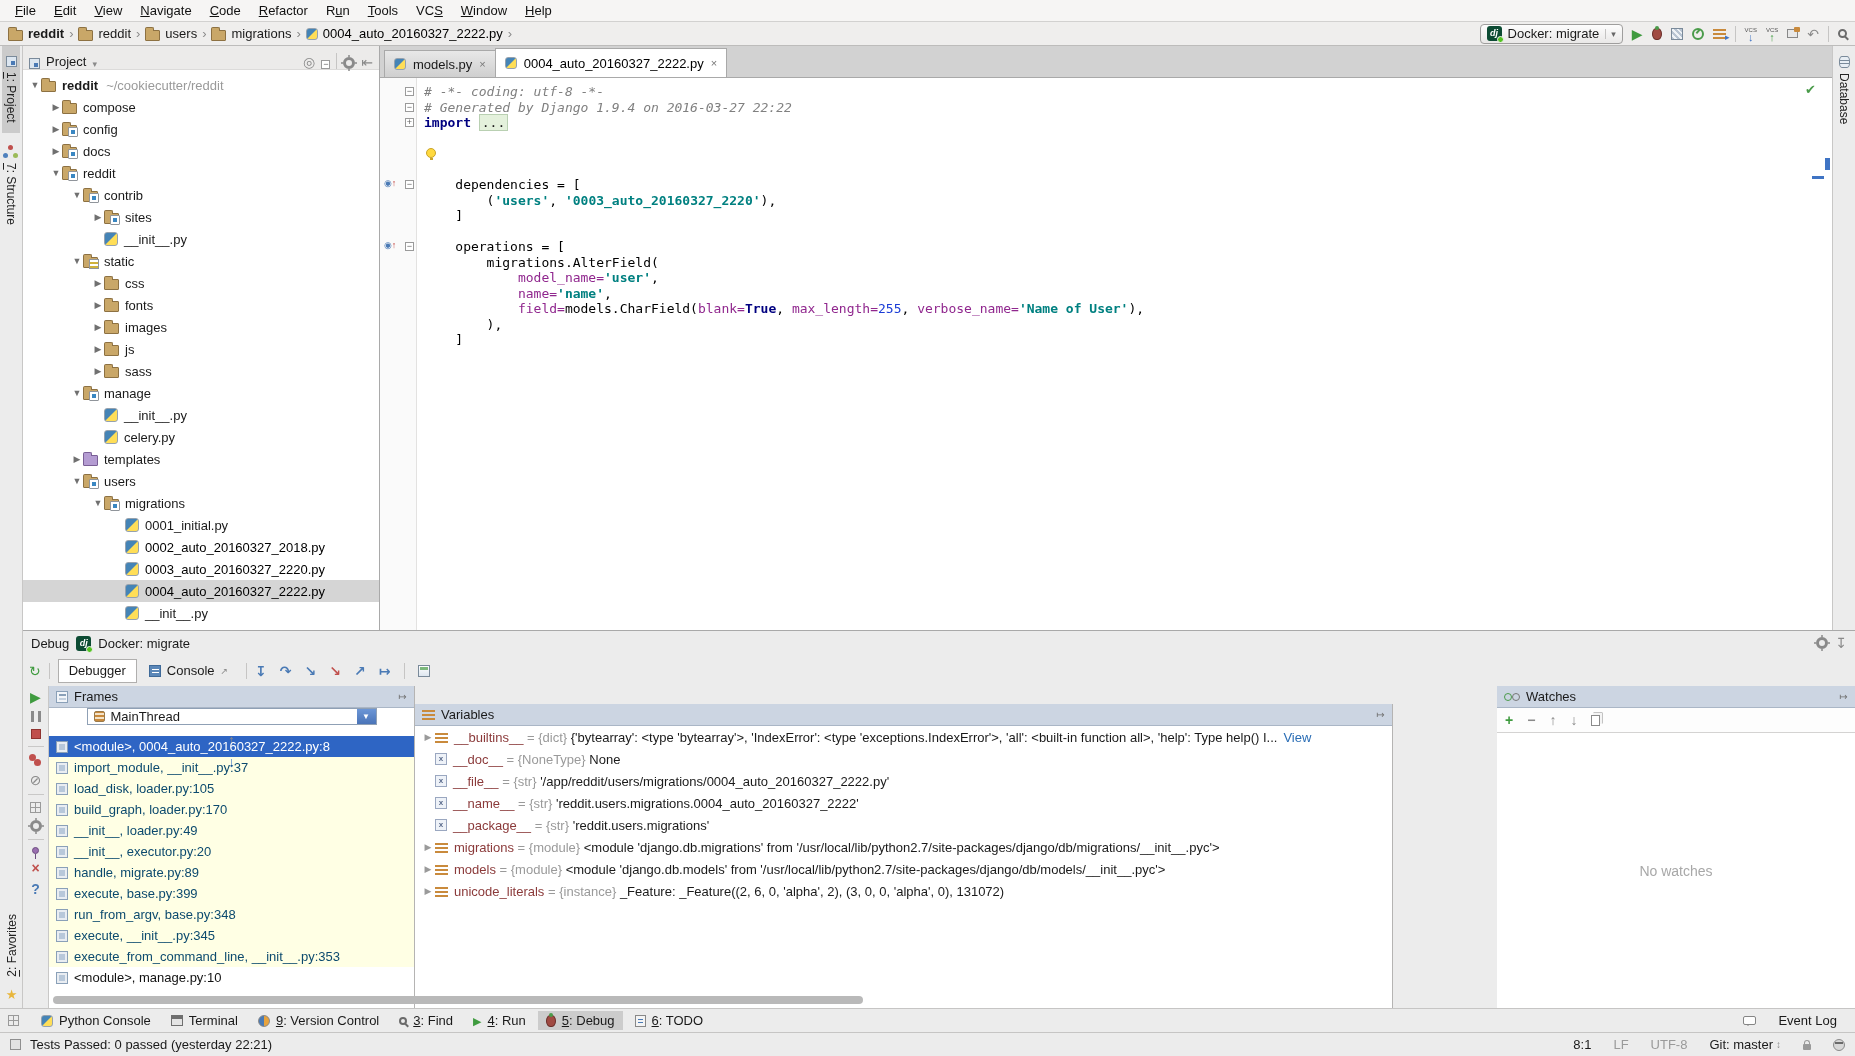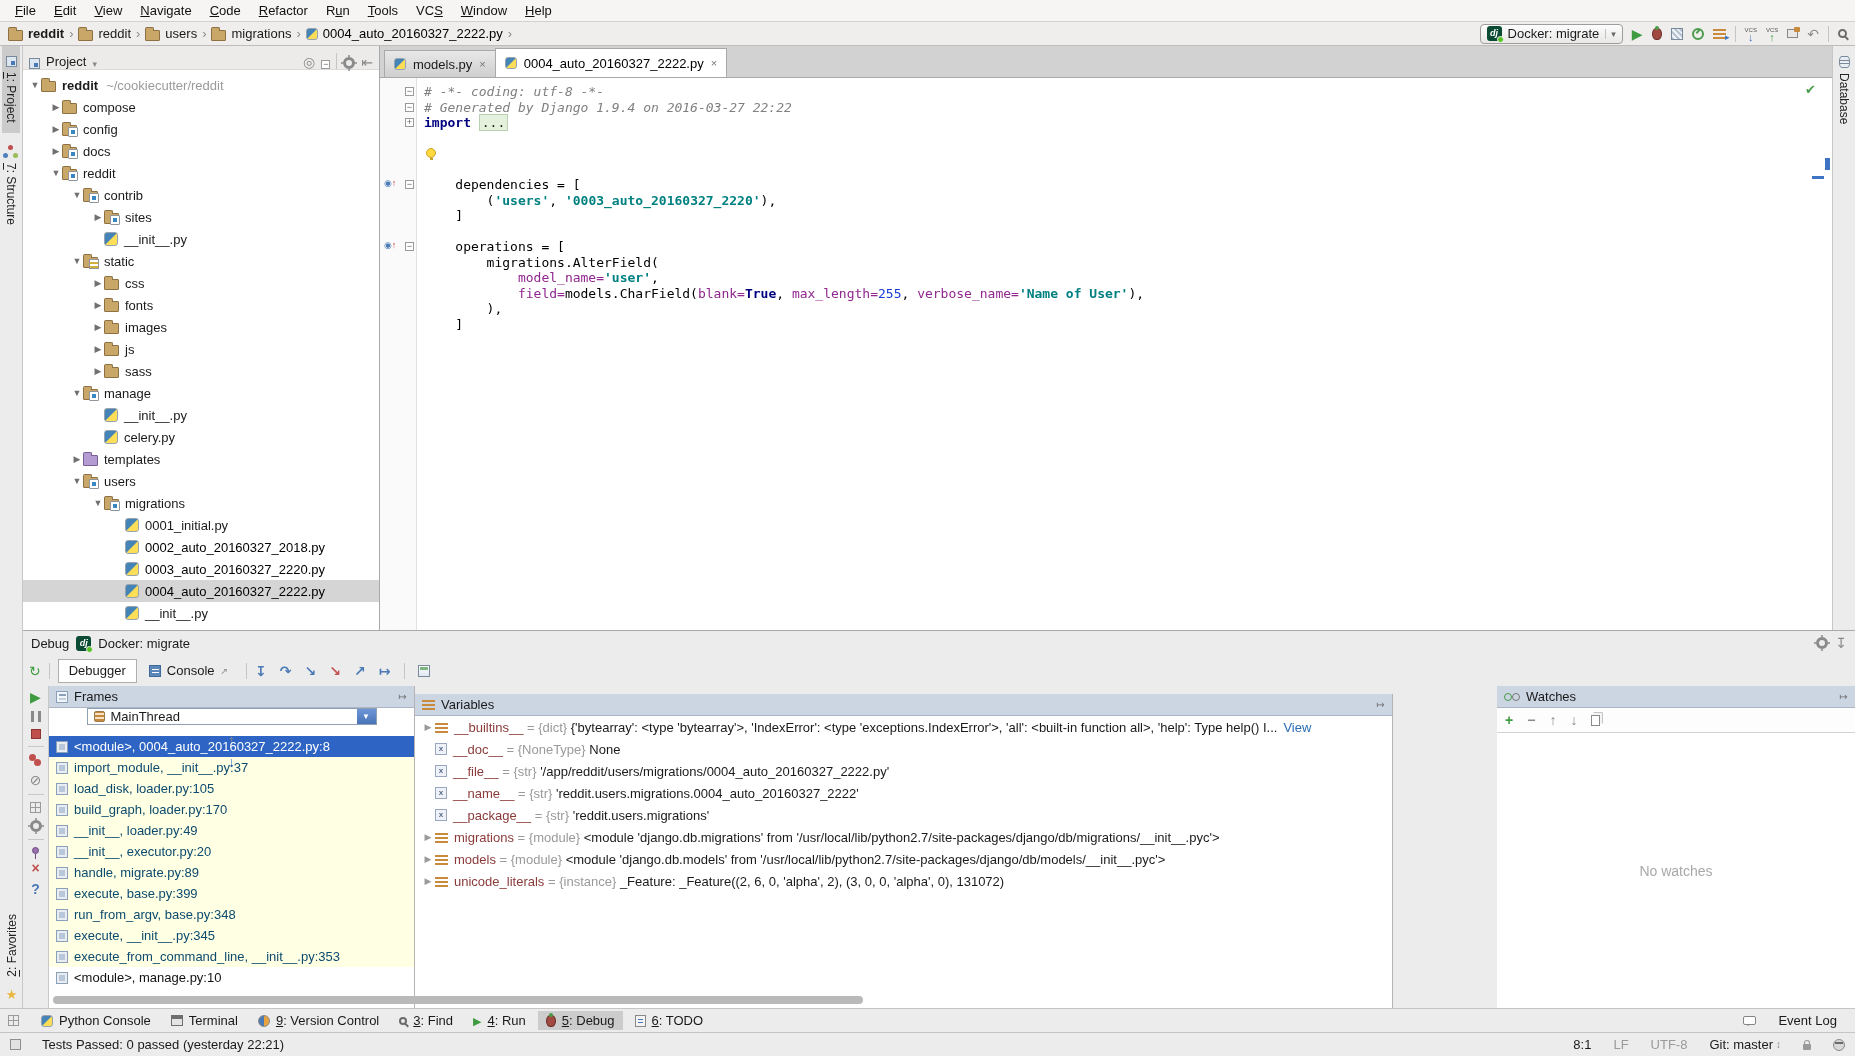--- a/index.html
+++ b/index.html
@@ -181,38 +181,38 @@
             width:290px; padding-left:6px; position:relative; }
   .tarrowbtn { position:absolute; right:0; top:0; bottom:0; width:19px; background:linear-gradient(#6c96d6,#4a74b8);
                color:#fff; font-size:8px; display:flex; align-items:center; justify-content:center; }
   .ico-thread { width:11px; height:11px; background:repeating-linear-gradient(0deg,#c98a3c 0 2px,#f4e3c8 2px 4px); border-radius:2px; border:1px solid #9a7a4a; }
   .frow { height:21px; display:flex; align-items:center; gap:6px; padding-left:7px; white-space:nowrap; font-size:13px; }
   .frow.sel { background:#2e65c4; color:#fff; }
   .frow.lib { background:#ffffe4; color:#0c4a6e; }
   .frow.norm { background:#fff; color:#111; }
   .ico-frame { width:12px; height:12px; background:#e9edf2; border:1px solid #8aa0b8; position:relative; }
   .ico-frame::after { content:""; position:absolute; left:2px; top:2px; width:6px; height:6px; background:#b8c8da; }
-  #vars { position:absolute; left:392px; top:8px; bottom:0; width:978px; background:#fff; border-right:1px solid #b5b4b3; }
+  #vars { position:absolute; left:392px; top:18px; bottom:0; width:978px; background:#fff; border-right:1px solid #b5b4b3; }
   .vrow { height:22px; display:flex; align-items:center; padding-left:6px; white-space:nowrap; font-size:13px; }
   .vtri { width:14px; color:#9a9a9a; font-size:9px; text-align:center; flex:none; }
   .vname { color:#8b3a3a; margin-left:6px; }
   .vdim { color:#9a9a9a; } .vval { color:#1a1a1a; } .vlink { color:#2a6db5; margin-left:6px; }
   #watches { position:absolute; left:1474px; top:0; bottom:0; right:0; background:#fff; }
   #wtools { height:25px; border-bottom:1px solid #d4d3d2; display:flex; align-items:center; gap:14px; padding:0 8px; background:#fdfdfd; }
   #nowatches { position:absolute; left:0; right:0; top:55%; text-align:center; color:#a8a8a8; font-size:14px; }
   #hscroll { position:absolute; left:30px; bottom:4px; width:810px; height:8px; background:#b9b9b9; border-radius:4px; }
 
   
   #bottombar { top:1008px; left:0; right:0; height:24px; background:#ececec; border-top:1px solid #c6c5c4;
                display:flex; align-items:center; gap:4px; padding:0 8px; }
   .bitem { display:flex; align-items:center; gap:6px; padding:2px 8px; font-size:13px; }
   .bitem.active { background:#cccccc; }
   #eventlog { margin-left:auto; display:flex; align-items:center; gap:22px; padding-right:10px; }
   #statusbar { top:1032px; left:0; right:0; height:24px; border-top:1px solid #c6c5c4; display:flex;
-               align-items:center; gap:21px; padding:0 10px; font-size:13px; background:#ececec; }
+               align-items:center; gap:9px; padding:0 10px; font-size:13px; background:#ececec; }
   .ico-panelsq { width:11px; height:11px; border:1px solid #8f8f8f; background:#e2e2e2; }
   #statright { margin-left:auto; display:flex; align-items:center; gap:22px; }
   .dim { color:#9a9a9a; }
 </style>
 </head>
 <body>
 
 <div id="menubar" class="abs">
     <span class="mitem"><u>F</u>ile</span>
     <span class="mitem"><u>E</u>dit</span>
@@ -470,20 +470,21 @@
       <div class="cline"></div>
       <div class="cline"><span class="mk-bulb"></span></div>
       <div class="cline"></div>
       <div class="cline"><span class="mk-ov"><span class="c1">◉</span><span class="c2">↑</span></span><span class="fold">−</span><span class="pl">    dependencies = [</span></div>
       <div class="cline"><span class="pl">        (</span><span class="st">'users'</span><span class="pl">, </span><span class="st">'0003_auto_20160327_2220'</span><span class="pl">),</span></div>
       <div class="cline"><span class="pl">    ]</span></div>
       <div class="cline"></div>
       <div class="cline"><span class="mk-ov"><span class="c1">◉</span><span class="c2">↑</span></span><span class="fold">−</span><span class="pl">    operations = [</span></div>
       <div class="cline"><span class="pl">        migrations.AlterField(</span></div>
       <div class="cline"><span class="pl">            </span><span class="pm">model_name=</span><span class="st">'user'</span><span class="pl">,</span></div>
+      <div class="cline"><span class="pl">            </span><span class="pm">name=</span><span class="st">'name'</span><span class="pl">,</span></div>
       <div class="cline"><span class="pl">            </span><span class="pm">field=</span><span class="pl">models.CharField(</span><span class="pm">blank=</span><span class="kw">True</span><span class="pl">, </span><span class="pm">max_length=</span><span class="nu">255</span><span class="pl">, </span><span class="pm">verbose_name=</span><span class="st">'Name of User'</span><span class="pl">),</span></div>
       <div class="cline"><span class="pl">        ),</span></div>
       <div class="cline"><span class="pl">    ]</span></div>
     </div>
   <div id="echeck">✔</div>
   <div id="estripe1"></div>
   <div id="estripe2"></div>
 </div>
 
 <div id="debug" class="abs">

